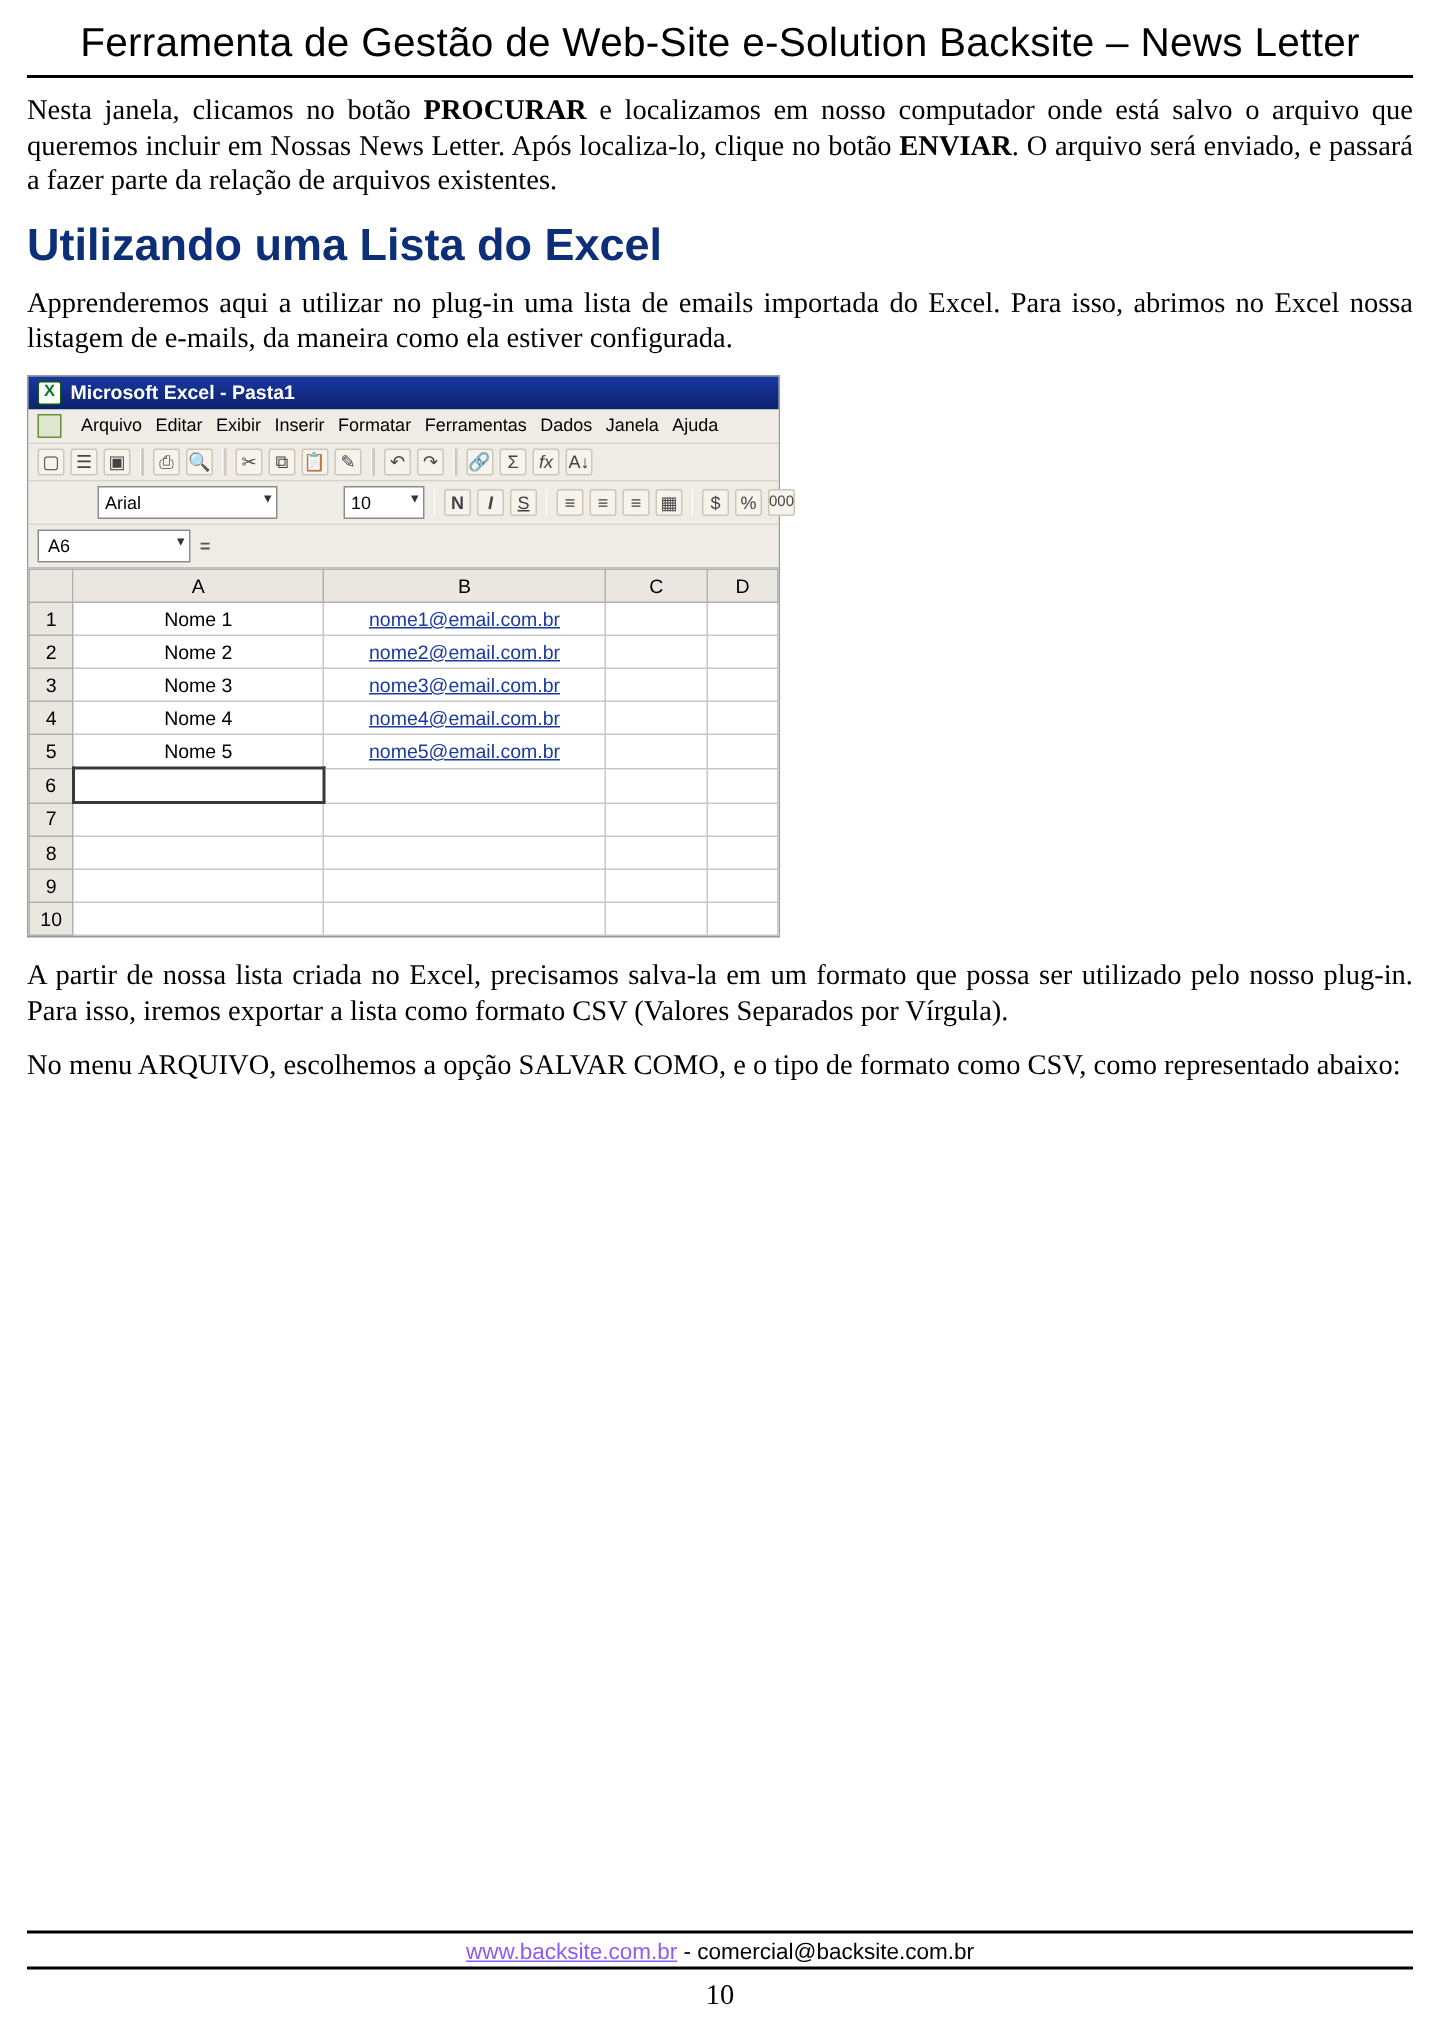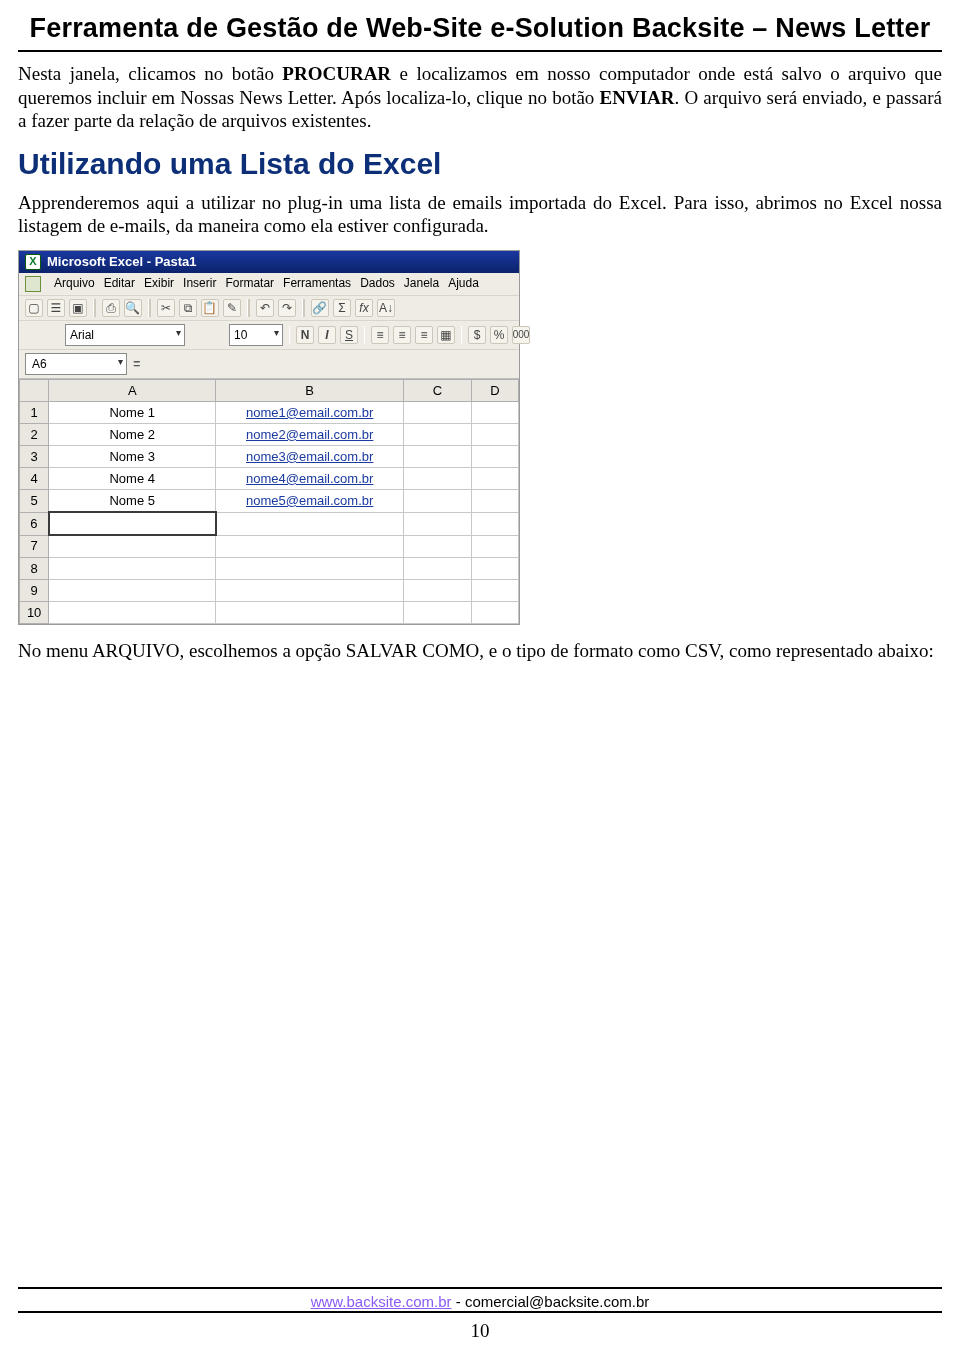--- a/index.html
+++ b/index.html
@@ -14,21 +14,21 @@
   }
   .page {
     padding: 10px 18px 8px 18px;
     box-sizing: border-box;
     width: 960px;
     min-height: 1353px;
     position: relative;
   }
   .page-title {
     font-family: "Arial Narrow", Arial, Helvetica, sans-serif;
-    font-weight: 700;
+    font-weight: 400;
     font-stretch: condensed;
     font-size: 27px;
     text-align: center;
     margin: 2px 0 4px 0;
     letter-spacing: 0.2px;
   }
   .page-rule-top { border: none; border-top: 2px solid #000; margin: 0 0 10px 0; }
   .body-text { margin: 0 0 12px 0; text-align: justify; }
   .bold { font-weight: 700; }
   .section-heading {
@@ -324,20 +324,21 @@
               <td></td>
               <td></td>
               <td></td>
               <td></td>
             </tr>
       </tbody>
         </table>
     </div>
   </div>
 
+  <p class="body-text">A partir de nossa lista criada no Excel, precisamos salva-la em um formato que possa ser utilizado pelo nosso plug-in. Para isso, iremos exportar a lista como formato CSV (Valores Separados por Vírgula).</p>
   <p class="body-text">No menu ARQUIVO, escolhemos a opção SALVAR COMO, e o tipo de formato como CSV, como representado abaixo:</p>
 
   <div class="footer-block">
     <hr class="footer-rule">
     <div>
       <a class="footer-link">www.backsite.com.br</a><span> - </span><span>comercial@backsite.com.br</span>
     </div>
     <hr class="footer-rule">
     <div class="page-number">10</div>
   </div>

